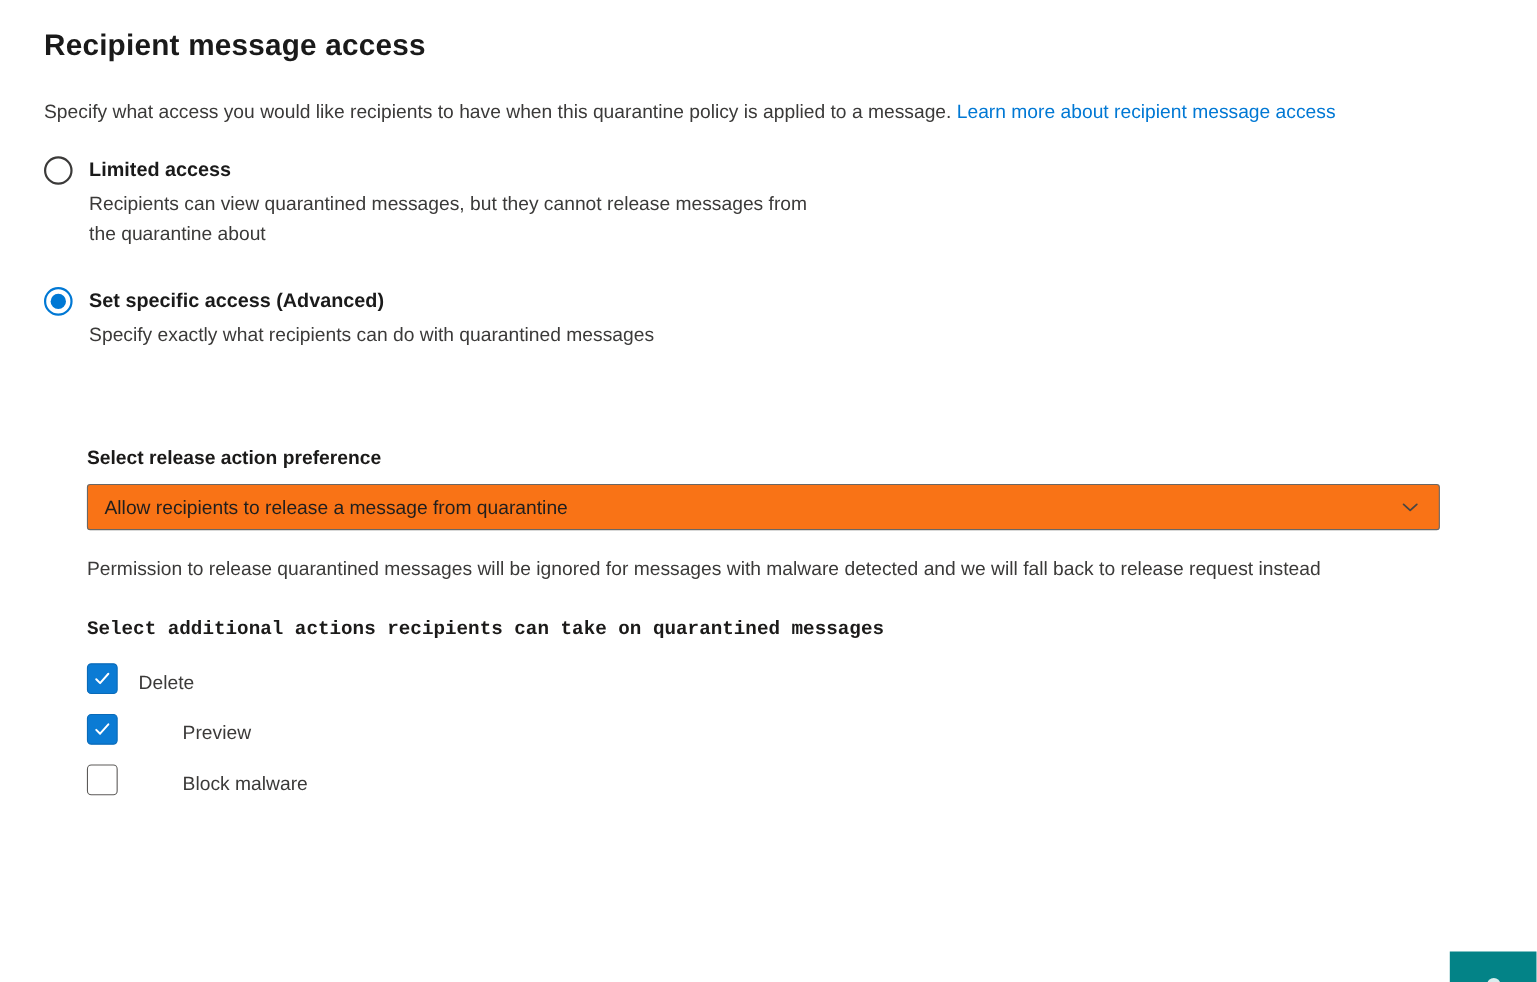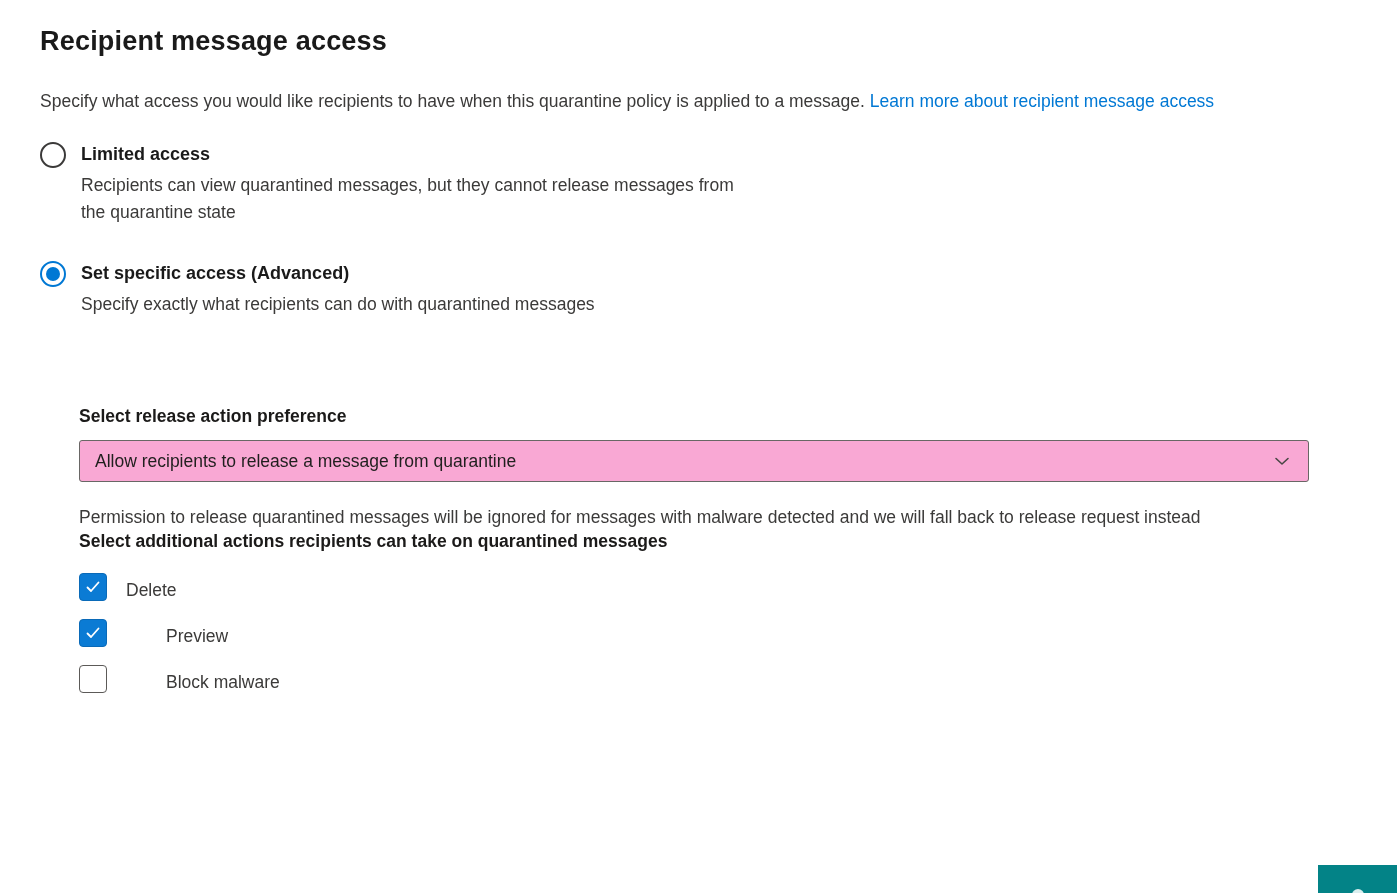--- a/index.html
+++ b/index.html
@@ -98,21 +98,21 @@
   }
   .dropdown {
     margin-top: 13px;
     height: 42px;
     width: 100%;
     border: 1px solid #69676
 
 5;
     border: 1px solid #696765;
     border-radius: 3px;
-    background: #f9a8d4;
+    background: #f97316;
     display: flex;
     align-items: center;
     justify-content: space-between;
     padding: 0 16px 0 15px;
     cursor: pointer;
   }
   .dropdown-value {
     font-size: 17.5px;
     color: #201f1e;
   }
@@ -121,23 +121,25 @@
     color: #484644;
   }
   .note {
     margin-top: 21px;
     font-size: 17.5px;
     line-height: 28px;
     color: #3b3a39;
     max-width: 1235px;
   }
   .additional-label {
+    margin-top: 31px;
     font-size: 17.5px;
     font-weight: 600;
     color: #1b1a19;
+    font-family: Liberation Mono, monospace;
   }
   .checkbox-list { margin-top: 21px; }
   .checkbox-row {
     display: flex;
     align-items: flex-end;
     cursor: pointer;
   }
   .checkbox-row + .checkbox-row { margin-top: 18px; gap: 40px; }
   .checkbox {
     width: 28px; height: 28px;
@@ -191,21 +193,21 @@
 
   <p class="intro"><span>Specify what access you would like recipients to have when this quarantine policy is applied to a message. </span><a class="link">Learn more about recipient message access</a></p>
 
 
   <div class="radio-group">
 
     <div class="radio-option">
       <div class="radio-circle"></div>
       <div class="radio-text">
         <div class="radio-label">Limited access</div>
-        <div class="radio-desc">Recipients can view quarantined messages, but they cannot release messages from the quarantine state</div>
+        <div class="radio-desc">Recipients can view quarantined messages, but they cannot release messages from the quarantine about</div>
       </div>
     </div>
 
     <div class="radio-option">
       <div class="radio-circle on">
           <span class="dot"></span>
         </div>
       <div class="radio-text">
         <div class="radio-label">Set specific access (Advanced)</div>
         <div class="radio-desc">Specify exactly what recipients can do with quarantined messages</div>

